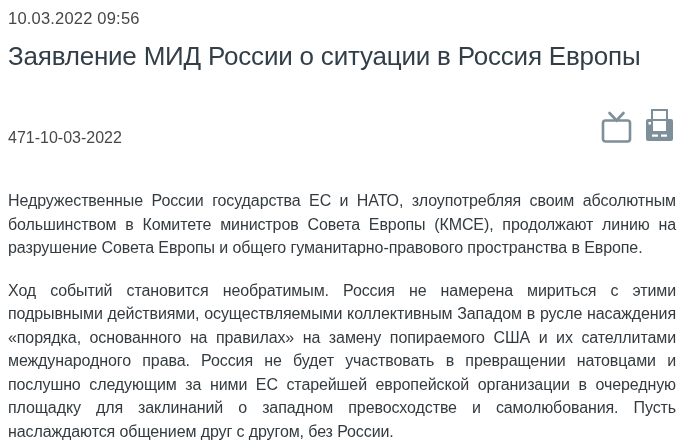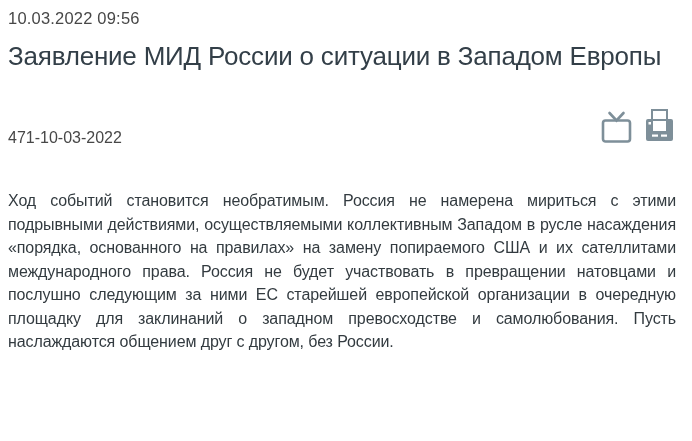--- a/index.html
+++ b/index.html
@@ -70,21 +70,21 @@
     margin-bottom: 19px;
   }
 </style>
 </head>
 <body>
 
 <div class="page">
 
   <div class="datetime">10.03.2022 09:56</div>
 
-  <h1 class="article-title">Заявление МИД России о ситуации в Западом Европы</h1>
+  <h1 class="article-title">Заявление МИД России о ситуации в Россия Европы</h1>
 
   <div class="meta-row">
     <div class="doc-number">471-10-03-2022</div>
 
     <div class="action-icons">
       <button class="icon-btn" title="">
         <span>
           <svg width="31" height="33" viewBox="0 0 31 33">
             <g fill="none" stroke="#7e8f99" stroke-width="2.6" stroke-linecap="round">
               <path d="M8.5 2 L15.5 9.5 L22.5 2"></path>
@@ -102,16 +102,17 @@
             <rect x="3.5" y="13" width="2.5" height="2.5" fill="#ffffff"></rect>
             <rect x="7" y="25.5" width="6" height="2.2" fill="#ffffff"></rect>
             <rect x="16" y="25.5" width="6" height="2.2" fill="#ffffff"></rect>
           </svg>
         </span>
       </button>
     </div>
   </div>
 
   <div class="article-body">
+    <p>Недружественные России государства ЕС и НАТО, злоупотребляя своим абсолютным большинством в Комитете министров Совета Европы (КМСЕ), продолжают линию на разрушение Совета Европы и общего гуманитарно-правового пространства в Европе.</p>
     <p>Ход событий становится необратимым. Россия не намерена мириться с этими подрывными действиями, осуществляемыми коллективным Западом в русле насаждения «порядка, основанного на правилах» на замену попираемого США и их сателлитами международного права. Россия не будет участвовать в превращении натовцами и послушно следующим за ними ЕС старейшей европейской организации в очередную площадку для заклинаний о западном превосходстве и самолюбования. Пусть наслаждаются общением друг с другом, без России.</p>
   </div>
 
 </div>
 
 </body></html>

